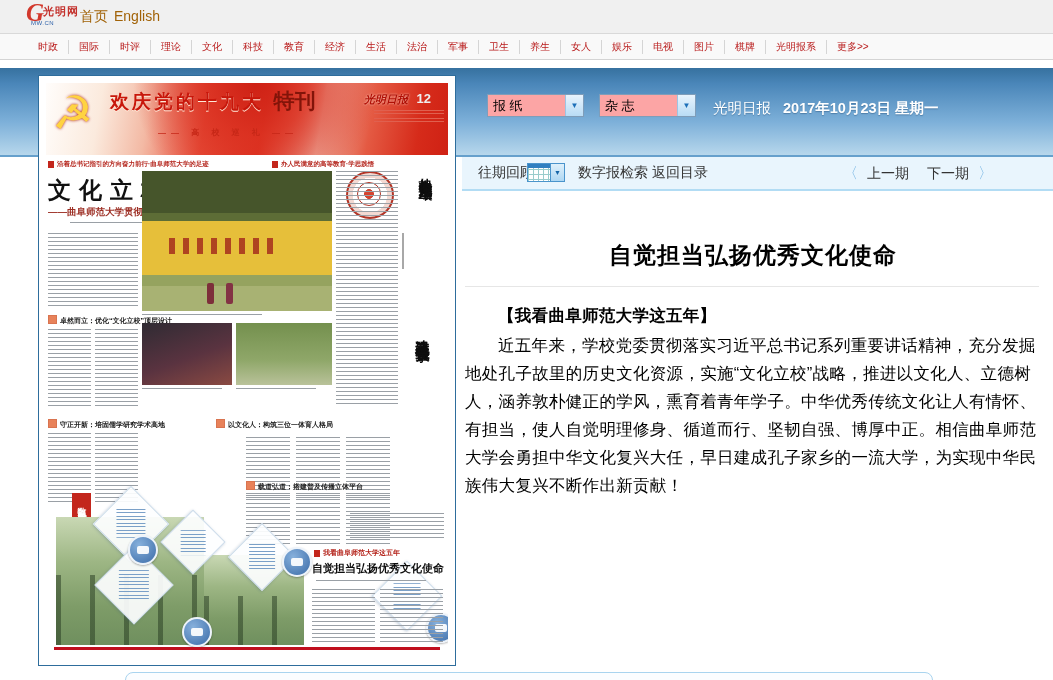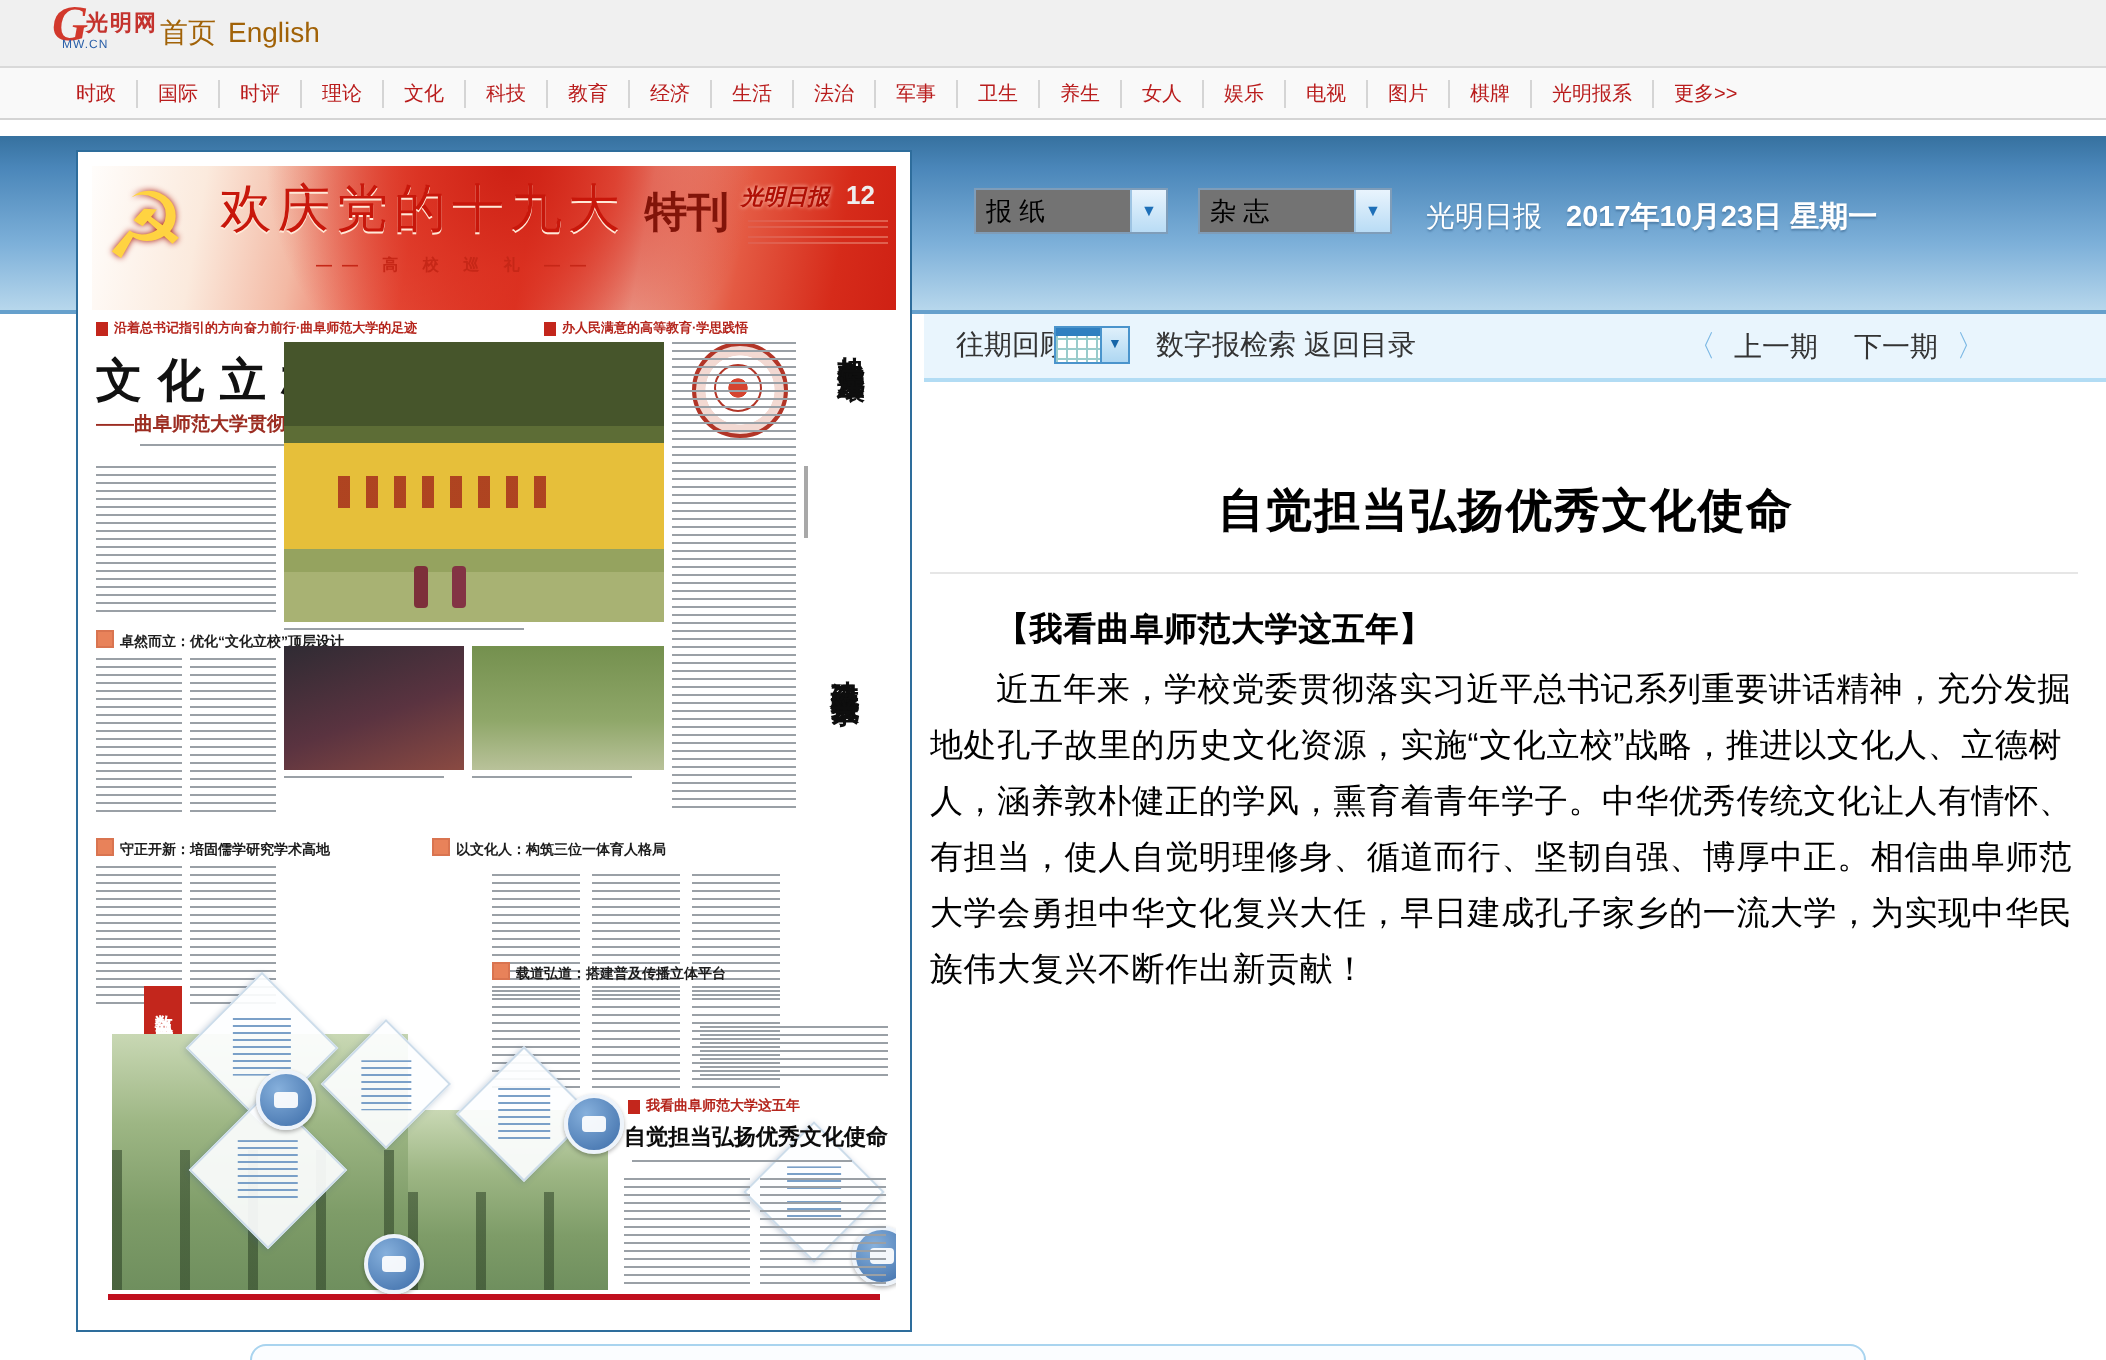--- a/index.html
+++ b/index.html
@@ -19,21 +19,21 @@
   
   #navbar{left:0;top:34px;width:100%;height:26px;background:#f9f9f9;border-bottom:1px solid #d4d4d4;
           display:flex;align-items:center;padding-left:28px;box-sizing:border-box}
   .navitem{font-size:10px;color:#b91c1c;padding:0 10px;border-left:1px solid #d5d5d5;cursor:pointer;white-space:nowrap}
   .navitem:first-child{border-left:none}
   
   #blueband{left:0;top:68px;width:100%;height:87px;
             background:linear-gradient(180deg,#36719f 0,#4a86b9 18%,#7db0d9 62%,#b7d7ec 100%);
             border-bottom:2px solid #66a0cc}
   #toolstrip{left:462px;right:0;top:157px;height:32px;background:#e9f5fd;border-bottom:2px solid #b2dcf4}
-  .xpselect{top:94px;width:97px;height:23px;background:#737373;border:1px solid #7f9db9;display:flex;
+  .xpselect{top:94px;width:97px;height:23px;background:#fca5a5;border:1px solid #7f9db9;display:flex;
             align-items:center;box-sizing:border-box;cursor:pointer}
   .xpselect .txt{flex:1;font-size:13px;padding-left:5px;color:#000}
   .xpselect .btn{width:17px;height:100%;background:linear-gradient(#e9f4fd,#b9dcf5);
                  border-left:1px solid #9ec4e3;display:grid;place-items:center;font-size:8px;color:#1d6fb8}
   #dateline{left:713px;top:99px;font-size:14.5px;color:#fff;text-shadow:0 1px 1px rgba(30,70,110,.4)}
   #dateline b{margin-left:8px}
   .toolitem{top:164px;font-size:14px;color:#333;cursor:pointer;white-space:nowrap}
   #calwidget{left:527px;top:163px;display:flex;cursor:pointer}
   #calbox{width:22px;height:17px;border:1px solid #4a94cc;background:
           linear-gradient(#2f7fc0 0 4px,transparent 4px),
@@ -59,25 +59,25 @@
   #npbox{left:38px;top:75px;width:402px;height:575px;padding:7px;background:#fff;
          border:1px solid #2e6d9c;cursor:pointer}
   #nppage{position:relative;width:402px;height:575px;background:#fff;overflow:hidden;
           font-family:"Liberation Sans","DejaVu Sans",sans-serif}
   #npbanner{left:0;top:0;width:402px;height:72px;overflow:hidden;background:
     radial-gradient(circle at 52% 0%, rgba(205,32,20,.95) 0, rgba(218,48,32,.8) 24%, rgba(230,80,60,0) 55%),
     linear-gradient(100deg,#fffdfb 0%,#fbeadd 14%,#f3b9a4 26%,#e8503c 40%,#df3322 54%,#efb6a6 68%,#e45a43 80%,#d62b1a 92%,#cf2114 100%)}
   #npemblem{position:absolute;left:6px;top:4px;font-size:46px;line-height:52px;color:#ffd341;
             text-shadow:0 0 3px #a81408}
   #npbt{position:absolute;left:64px;top:4px;white-space:nowrap}
-  #npbt .t1{font-size:26px;font-weight:400;letter-spacing:3px;color:#c8170b;text-shadow:0 1px 0 #ffe9d8}
+  #npbt .t1{font-size:19px;font-weight:700;letter-spacing:3px;color:#c8170b;text-shadow:0 1px 0 #ffe9d8}
   #npbt .t2{font-size:21px;font-weight:900;color:#821409;margin-left:5px}
   #npbsub{position:absolute;left:64px;top:44px;width:236px;text-align:center;font-size:8px;
           letter-spacing:5px;color:#c62717;font-weight:bold}
-  #npmast{position:absolute;right:4px;top:6px;width:80px;text-align:center}
+  #npmast{position:absolute;right:4px;top:6px;width:80px;text-align:left}
   #npmast .nm{font-size:11px;font-weight:bold;font-style:italic;color:#b00f05;
               text-shadow:0 0 2px #ffd9cc}
   #npmast .pg{font-size:13px;font-weight:bold;color:#eee;margin-left:4px}
   .ft{background-image:repeating-linear-gradient(#9aa0a6 0,#9aa0a6 1px,transparent 1px,transparent 4px)}
   .ftr{background-image:repeating-linear-gradient(#e0604f 0,#e0604f 1px,transparent 1px,transparent 3px)}
   .colhead{white-space:nowrap;font-size:6.5px;font-weight:bold;color:#b5261d;display:flex;align-items:center;gap:3px}
   .flag{width:6px;height:7px;background:#c3261c;display:inline-block}
   #nphead{left:2px;top:92px;font-size:23px;font-weight:900;letter-spacing:8px;color:#111;white-space:nowrap}
   #npsub{left:2px;top:123px;font-size:9.5px;font-weight:bold;color:#9c2d22;white-space:nowrap}
   .seal{left:300px;top:88px;width:44px;height:44px;border:2px solid #b23527;border-radius:50%;

